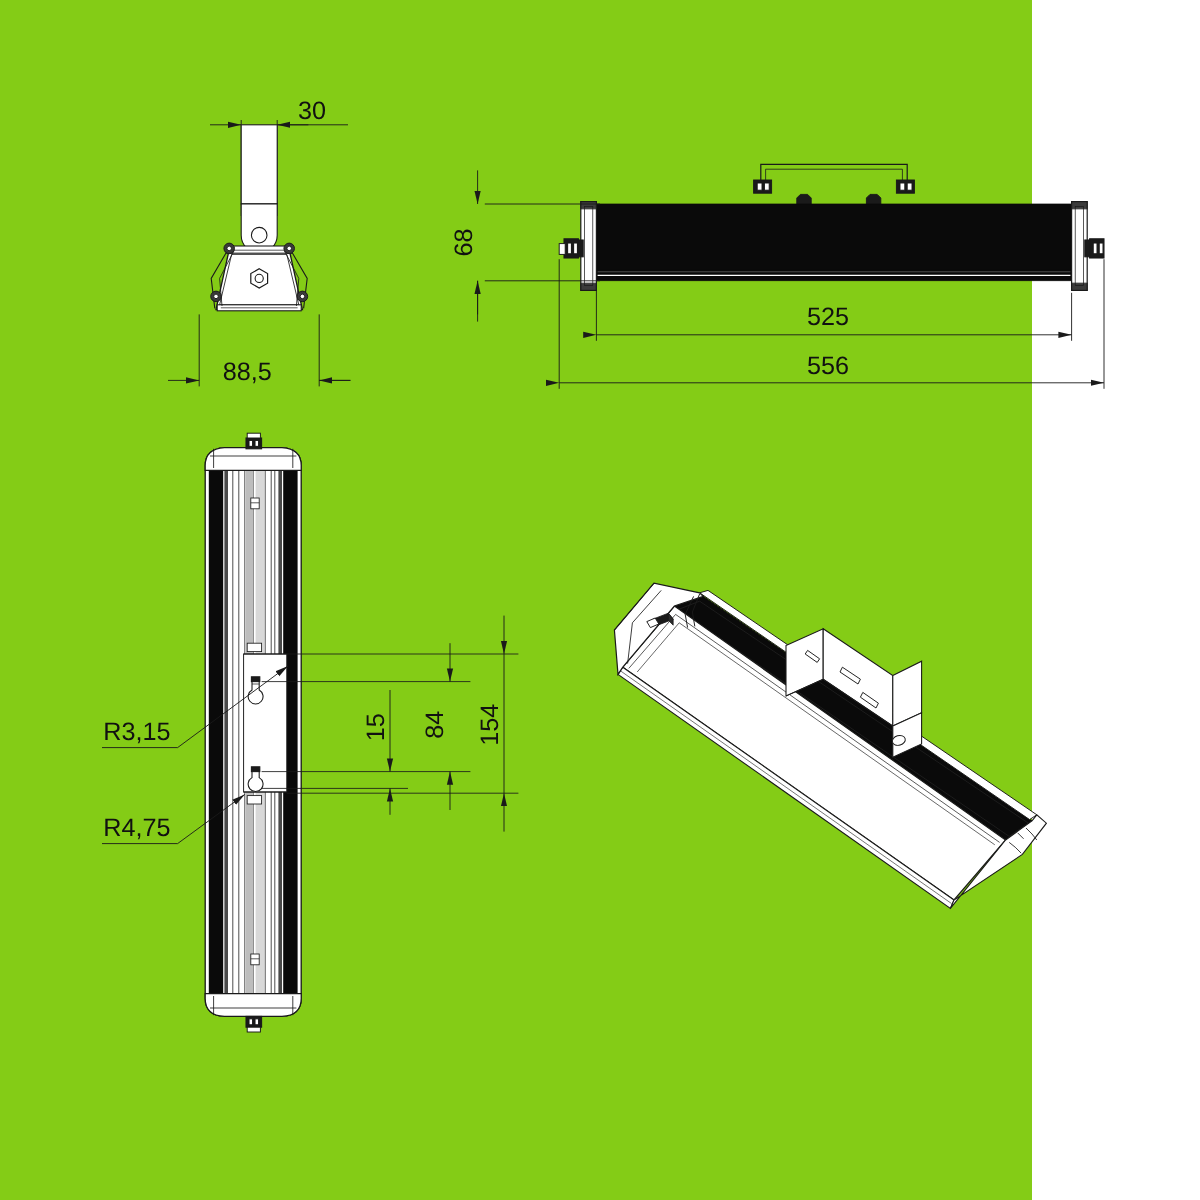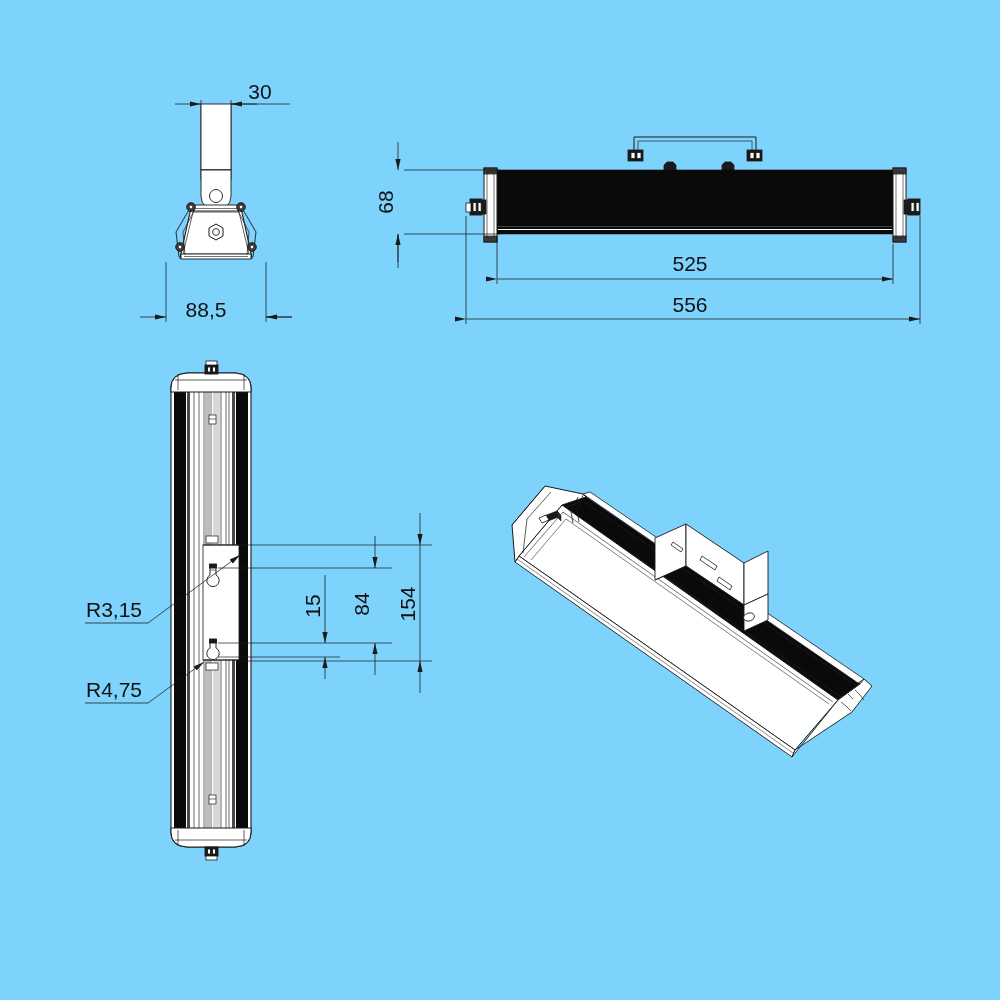--- a/index.html
+++ b/index.html
@@ -2,21 +2,21 @@
 <html><head>
 <meta charset="utf-8">
 <title>Technical Drawing</title>
 <style>
   html,body{margin:0;padding:0;background:#ffffff;}
   body{
     width:1000px;height:1000px;overflow:hidden;
     font-family:"Liberation Sans", sans-serif;
     color:#1a1a1a;
   }
-  #sheet{position:relative;width:1000px;height:1000px;background:#7dd3fc;text-align:right;}
+  #sheet{position:relative;width:860px;height:1000px;background:#84cc16;text-align:right;}
   svg{display:block;}
   .dimtext{
     font-family:"Liberation Sans", sans-serif;
     font-size:21px;
     fill:#111111;
   }
 </style>
 </head>
 <body>
 

